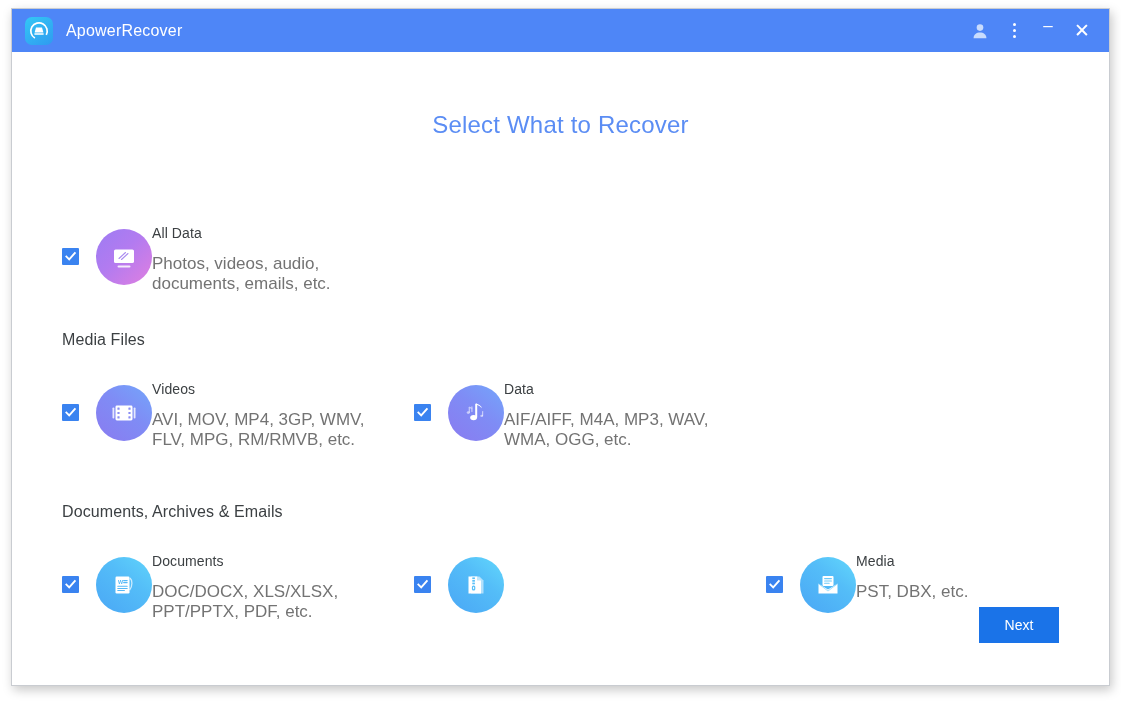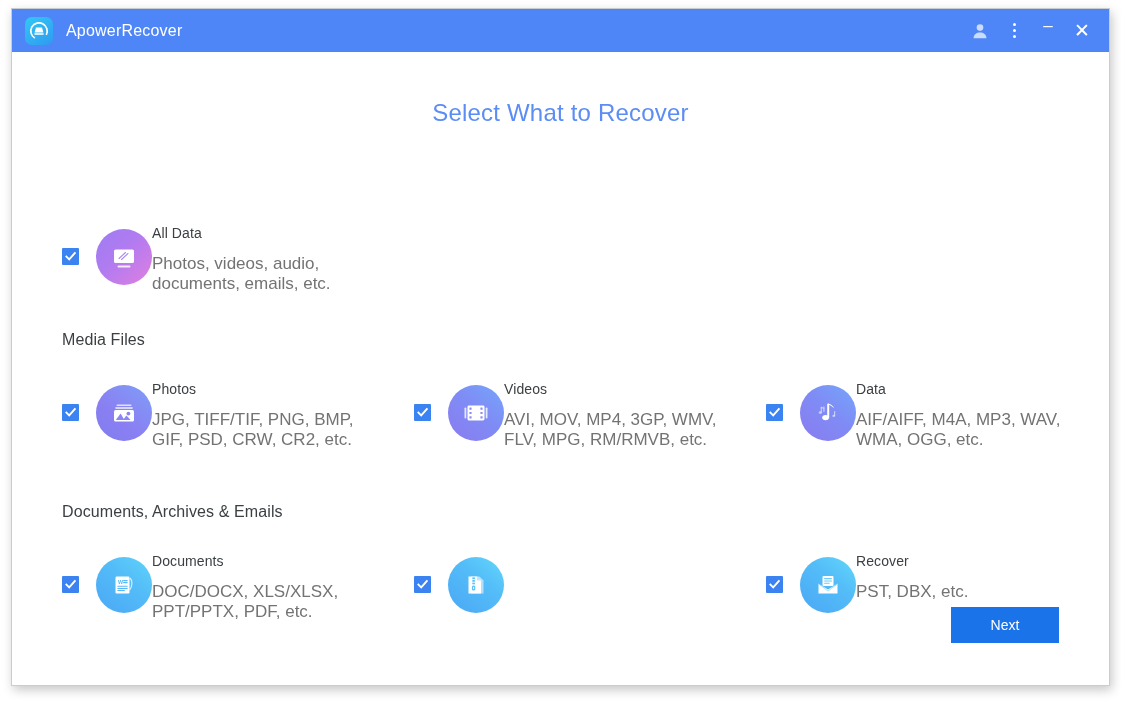--- a/index.html
+++ b/index.html
@@ -56,21 +56,21 @@
     flex: none;
   }
   .tb-btn.minimize { font-size: 17px; padding-bottom: 9px; }
   .tb-btn.close { font-size: 19px; font-weight: 500; }
   .dots { display: flex; flex-direction: column; gap: 3px; align-items: center; }
   .dots i { width: 3px; height: 3px; background: #fff; border-radius: 50%; display: block; }
   
   .content {
     flex: 1 1 auto;
     position: relative;
-    padding: 4px 50px;
+    padding: 16px 50px;
     background: #fff;
   }
   .page-title {
     text-align: center;
     color: #5b8df4;
     font-size: 24px;
     padding-top: 43px;
     letter-spacing: .2px;
   }
   .section-title {
@@ -126,21 +126,21 @@
   .item-desc {
     font-size: 17px;
     color: #737373;
     line-height: 20px;
     margin-top: 13px;
     max-width: 215px;
   }
   .next-btn {
     position: absolute;
     right: 50px; bottom: 42px;
-    width: 108px; height: 36px;
+    width: 80px; height: 36px;
     background: #1a73e8;
     color: #ffffff;
     font-size: 14px;
     border: none;
     display: flex; align-items: center; justify-content: center;
     cursor: pointer;
     font-family: "Liberation Sans", sans-serif;
   }
 </style>
 </head>
@@ -200,41 +200,20 @@
               <div class="item-desc">Photos, videos, audio, documents, emails, etc.</div>
             </div>
           </div>
         </div>
       </div>
 
       <div class="group" id="grp-media">
         <div class="section-title">Media Files</div>
         <div class="row">
 
-          <div class="cell">
-            <div class="checkbox">
-              <svg width="13" height="13" viewBox="0 0 13 13">
-                  <path d="M2.4 6.6 L5.2 9.4 L10.8 3.1" fill="none" stroke="#ffffff" stroke-width="1.9" stroke-linecap="square"></path>
-                </svg>
-            </div>
-            <div class="circle c-photos">
-              <svg width="32" height="32" viewBox="0 0 32 32">
-                <rect x="8.5" y="7.5" width="15" height="1.6" rx="0.8" fill="#ffffff" opacity="0.75"></rect>
-                <rect x="7.2" y="10.2" width="17.6" height="1.6" rx="0.8" fill="#ffffff" opacity="0.88"></rect>
-                <rect x="6" y="13" width="20" height="11.5" rx="1.6" fill="#ffffff"></rect>
-                <circle cx="20.4" cy="16.6" r="1.9" fill="#8a86f3"></circle>
-                <path d="M7.8 23 L12.6 16.6 L16.4 23 Z" fill="#8a86f3"></path>
-                <path d="M15 23 L18.4 18.6 L22.6 23 Z" fill="#8a86f3"></path>
-              </svg>
-            </div>
-            <div class="texts">
-              <div class="item-title">Photos</div>
-              <div class="item-desc">JPG, TIFF/TIF, PNG, BMP, GIF, PSD, CRW, CR2, etc.</div>
-            </div>
-          </div>
 
           <div class="cell">
             <div class="checkbox">
               <svg width="13" height="13" viewBox="0 0 13 13">
                   <path d="M2.4 6.6 L5.2 9.4 L10.8 3.1" fill="none" stroke="#ffffff" stroke-width="1.9" stroke-linecap="square"></path>
                 </svg>
             </div>
             <div class="circle c-videos">
               <svg width="32" height="32" viewBox="0 0 32 32">
                 <rect x="4.5" y="10.5" width="1.8" height="11" rx="0.8" fill="#ffffff" opacity="0.8"></rect>
@@ -350,21 +329,21 @@
                 <g stroke="#6cc9f9" stroke-width="1.05" stroke-linecap="round">
                   <path d="M12.6 9.6 H19.4"></path>
                   <path d="M12.6 11.9 H19.4"></path>
                   <path d="M12.6 14.2 H17.2"></path>
                 </g>
                 <path d="M6.5 14.8 L16 20.4 L25.5 14.8 L25.5 24.6 L6.5 24.6 Z" fill="#ffffff"></path>
                 <path d="M6.5 14.8 L16 22 L25.5 14.8" fill="none" stroke="#8fd8fb" stroke-width="0.8"></path>
               </svg>
             </div>
             <div class="texts">
-              <div class="item-title">Recover</div>
+              <div class="item-title">Media</div>
               <div class="item-desc">PST, DBX, etc.</div>
             </div>
           </div>
 
         </div>
       </div>
 
       <button class="next-btn">Next</button>
 
     </div>

